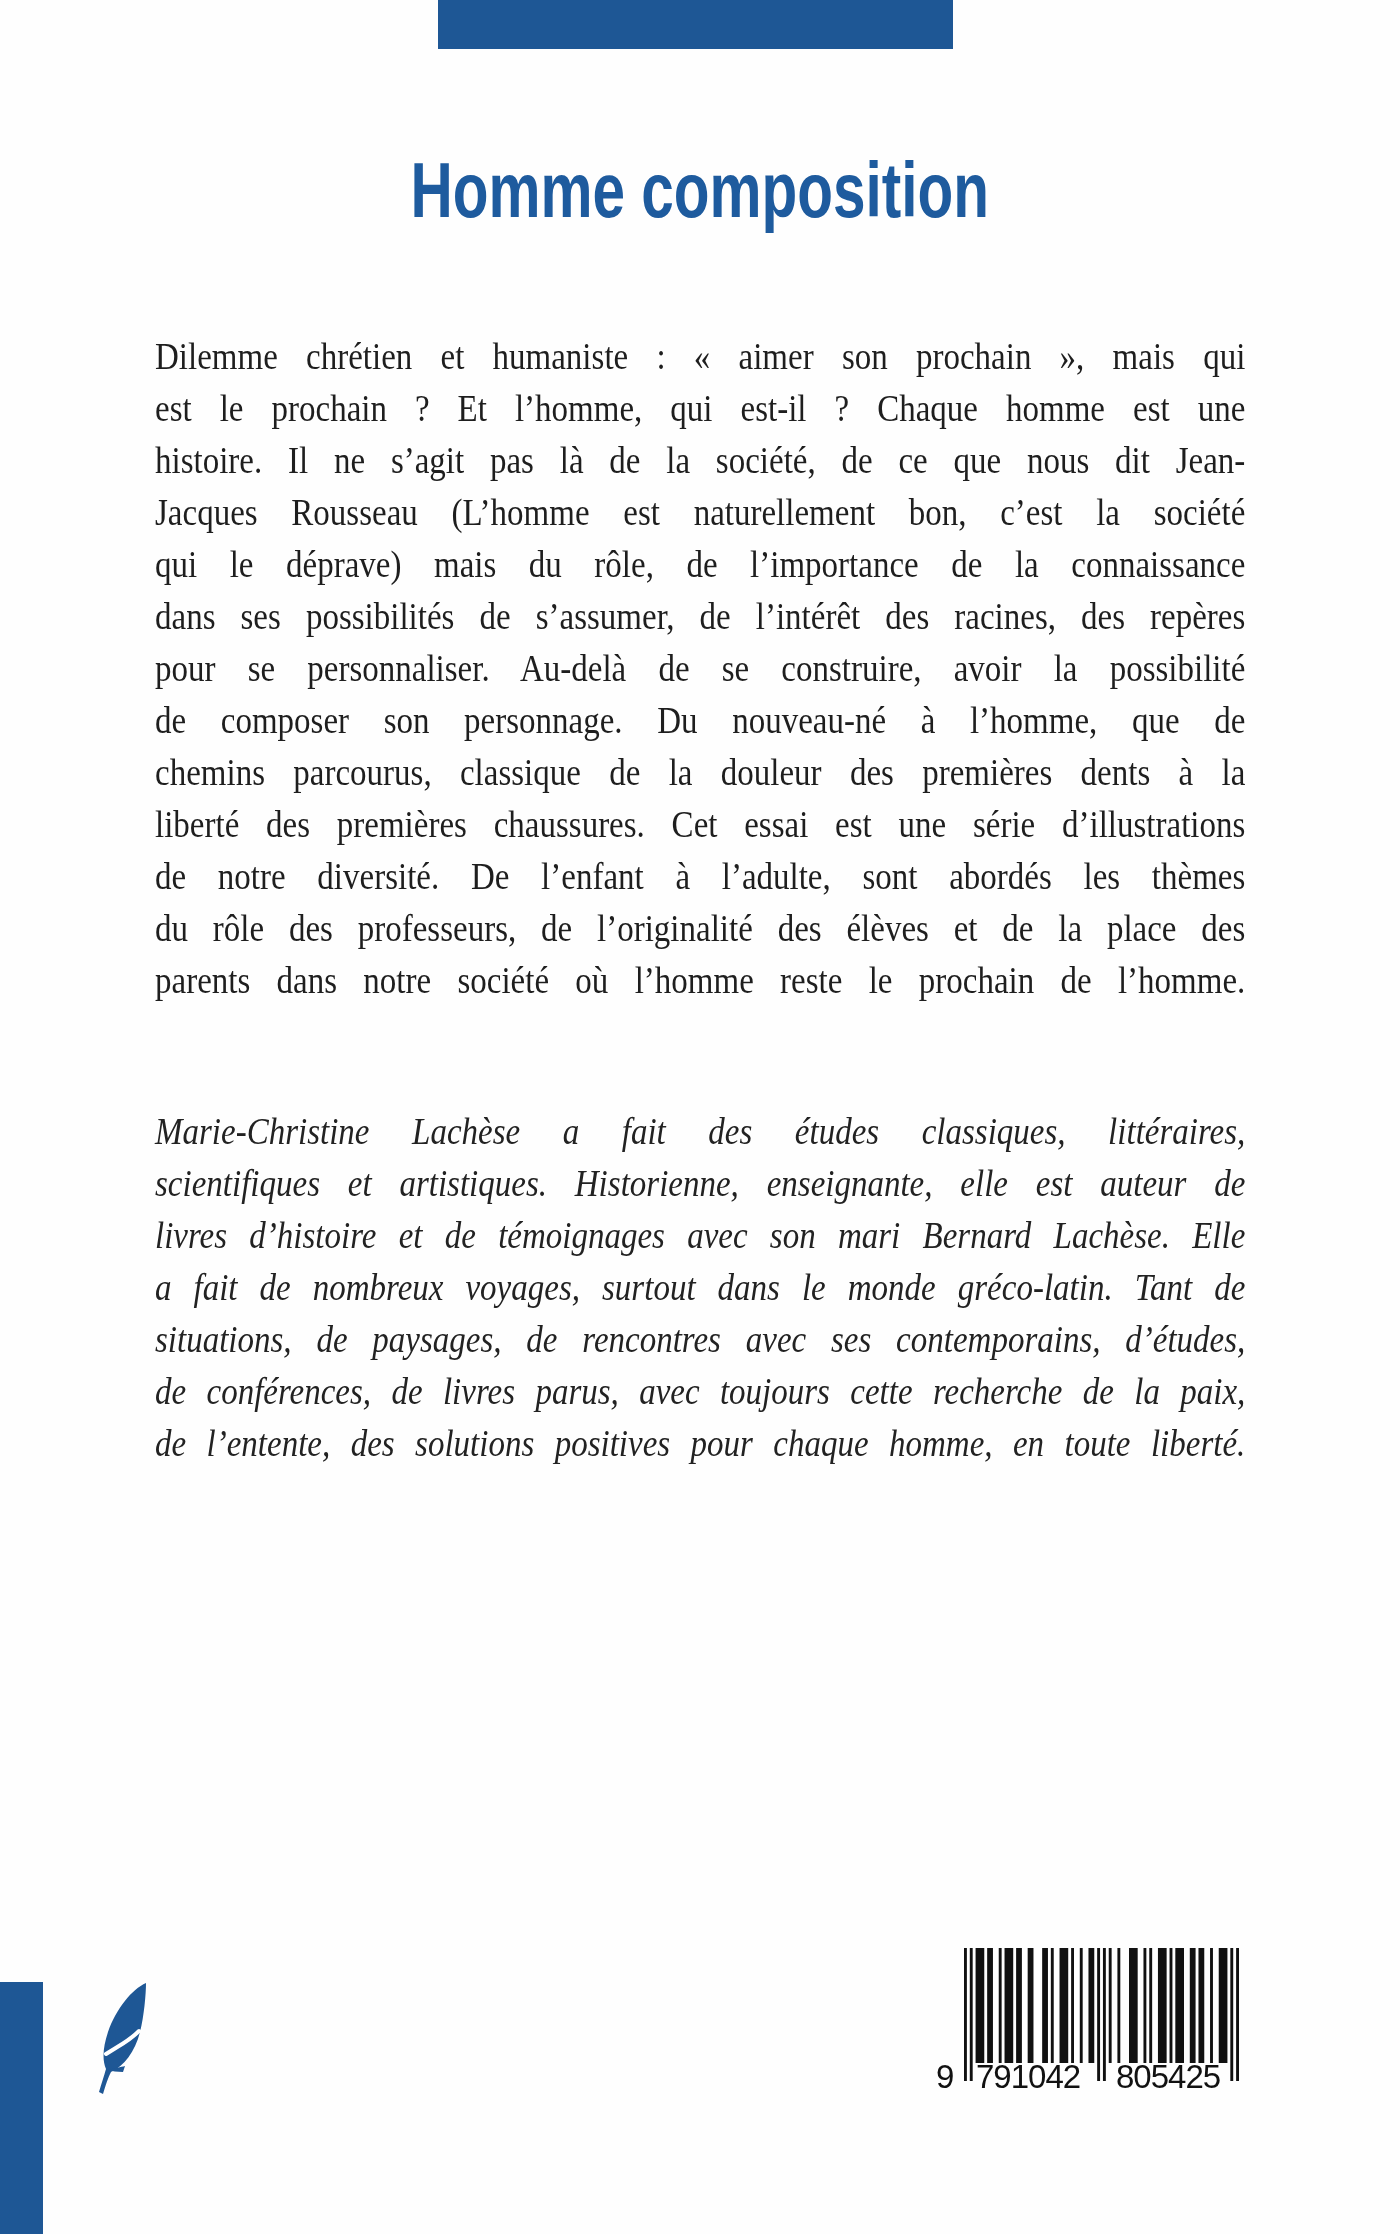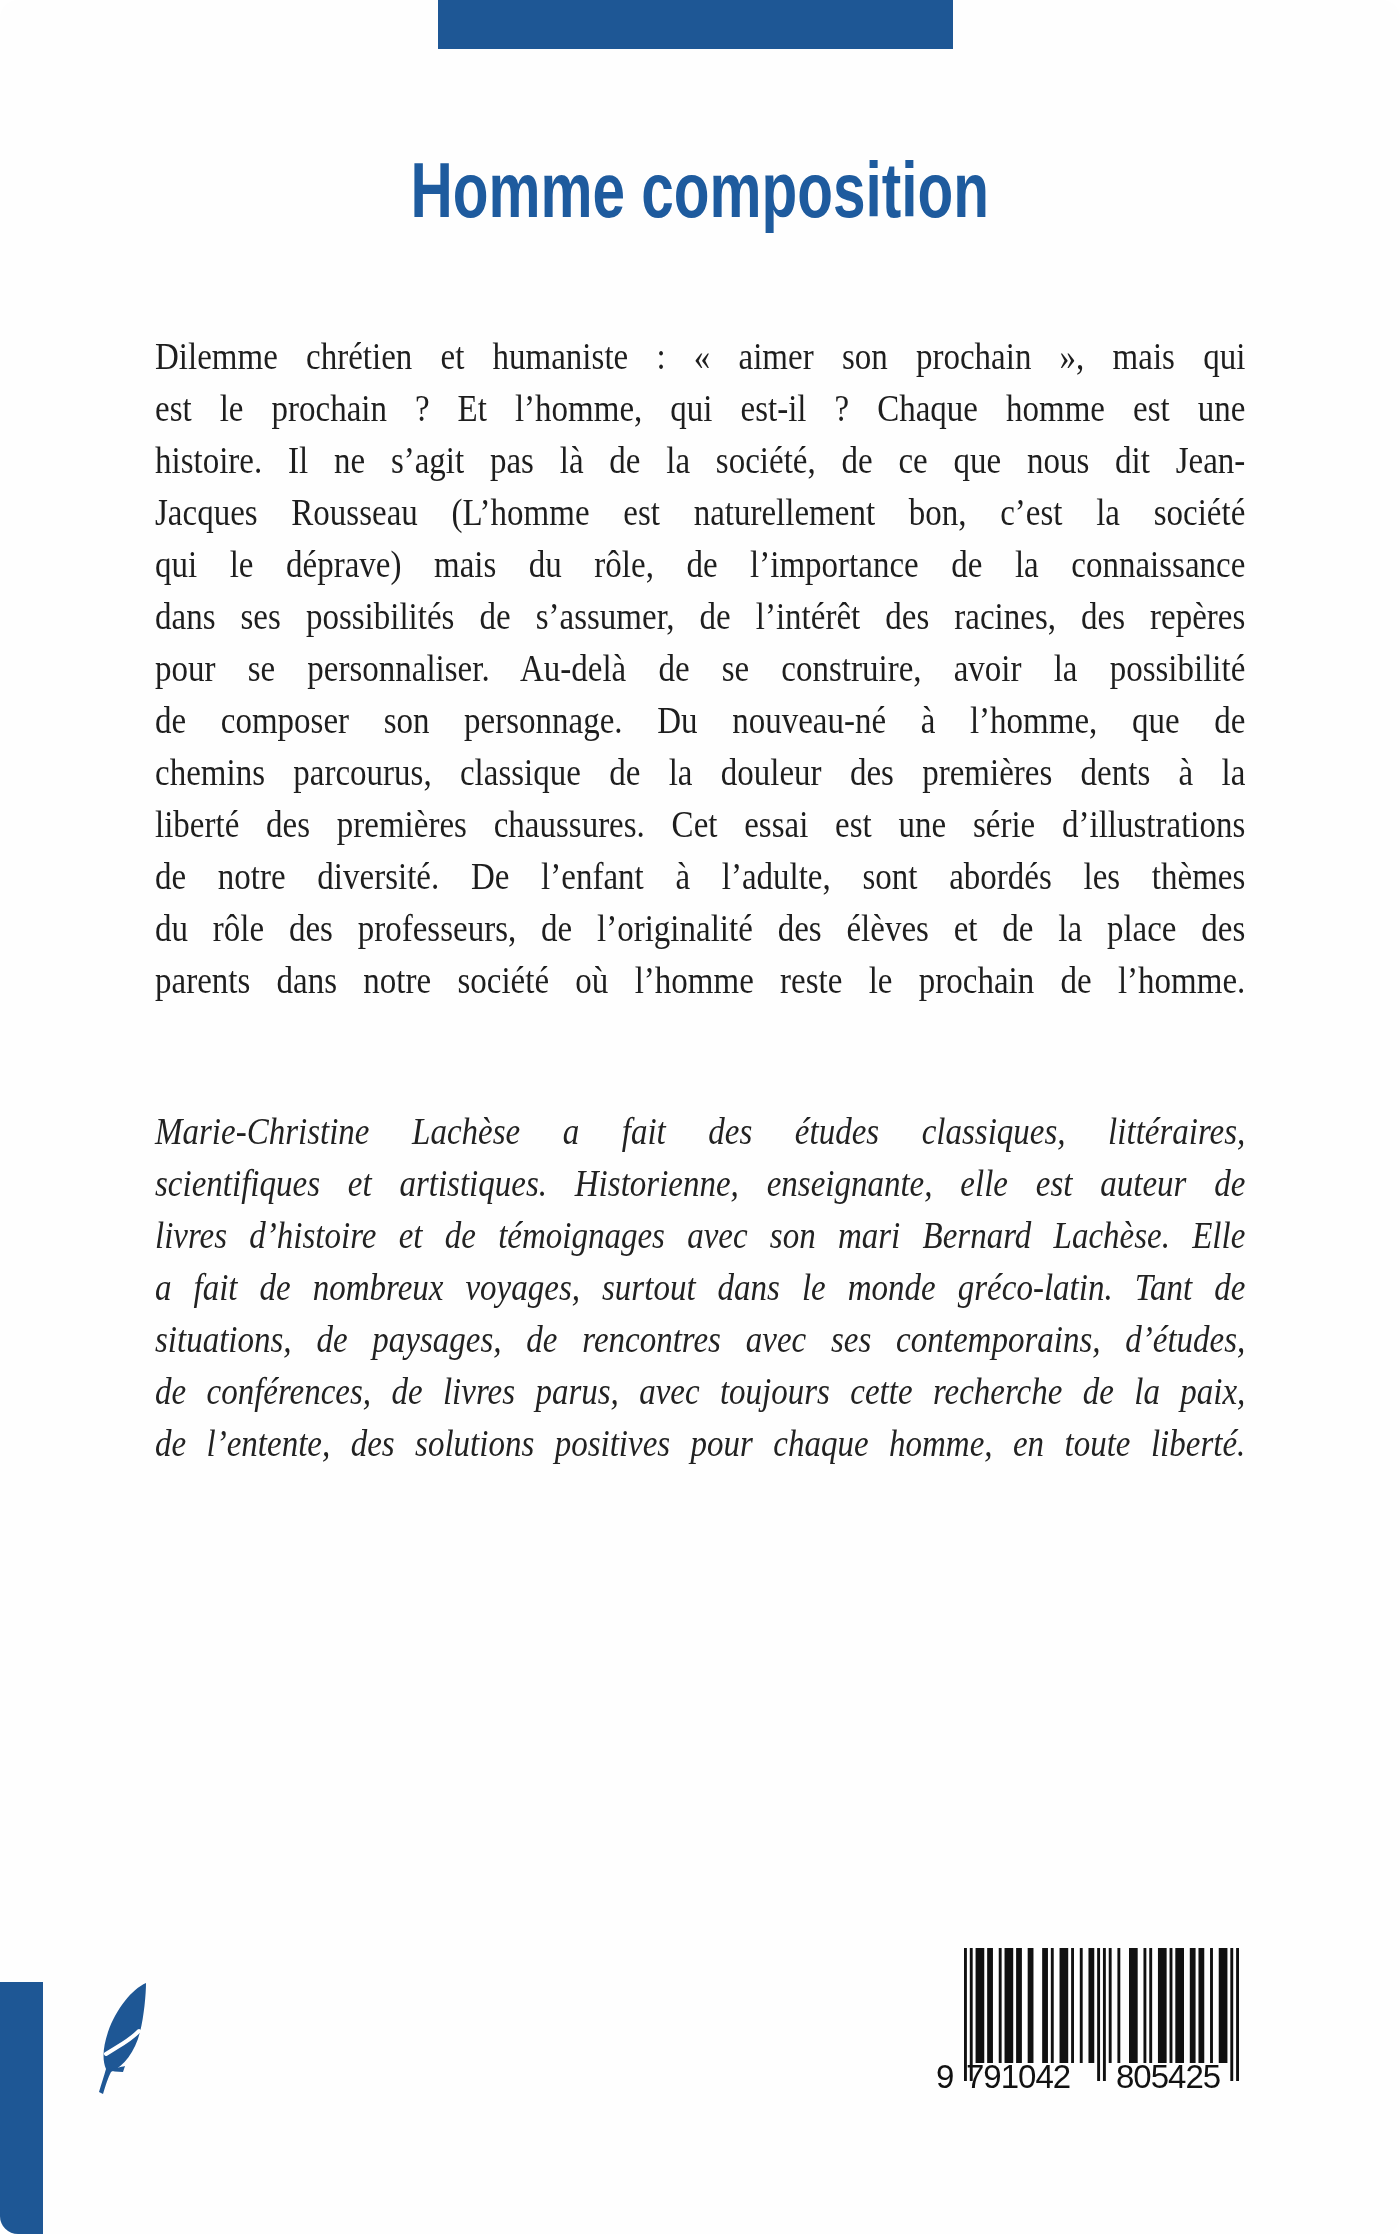--- a/index.html
+++ b/index.html
@@ -4,21 +4,20 @@
 <style>
   html, body { margin: 0; padding: 0; background: #ffffff; }
   .page {
     position: relative;
     width: 1400px;
     height: 2234px;
     background: #fefefe;
     overflow: hidden;
     font-family: "Liberation Serif", serif;
     color: #1e1e1e;
-    border-radius: 18px;
   }
 
   
   .top-bar {
     position: absolute;
     left: 438px; top: 0;
     width: 515px; height: 49px;
     background: #1e5795;
   }
 
@@ -84,21 +83,21 @@
   .bc-num {
     position: absolute;
     top: 112px;
     font-family: "Liberation Sans", sans-serif;
     font-size: 33px;
     line-height: 34px;
     color: #111;
     letter-spacing: -1px;
   }
   .bc-first { left: 16px; }
-  .bc-left  { left: 46px;  width: 102px; text-align: center; }
+  .bc-left  { left: 56px;  width: 102px; text-align: center; }
   .bc-right { left: 196px; width: 102px; text-align: center; }
 </style>
 </head>
 <body>
 
 <div class="page">
 
   <div class="top-bar"></div>
 
   <h1 class="title"><span class="squeeze">Homme composition</span></h1>

